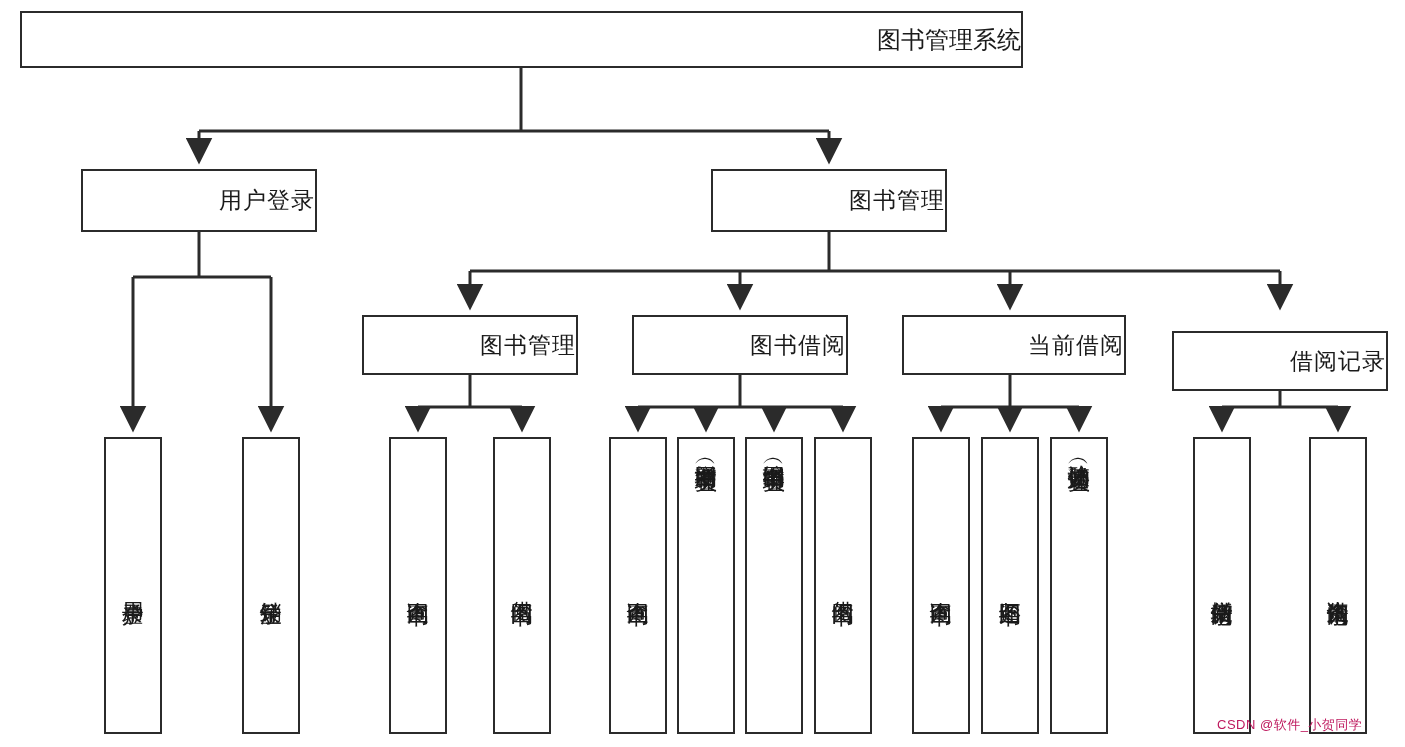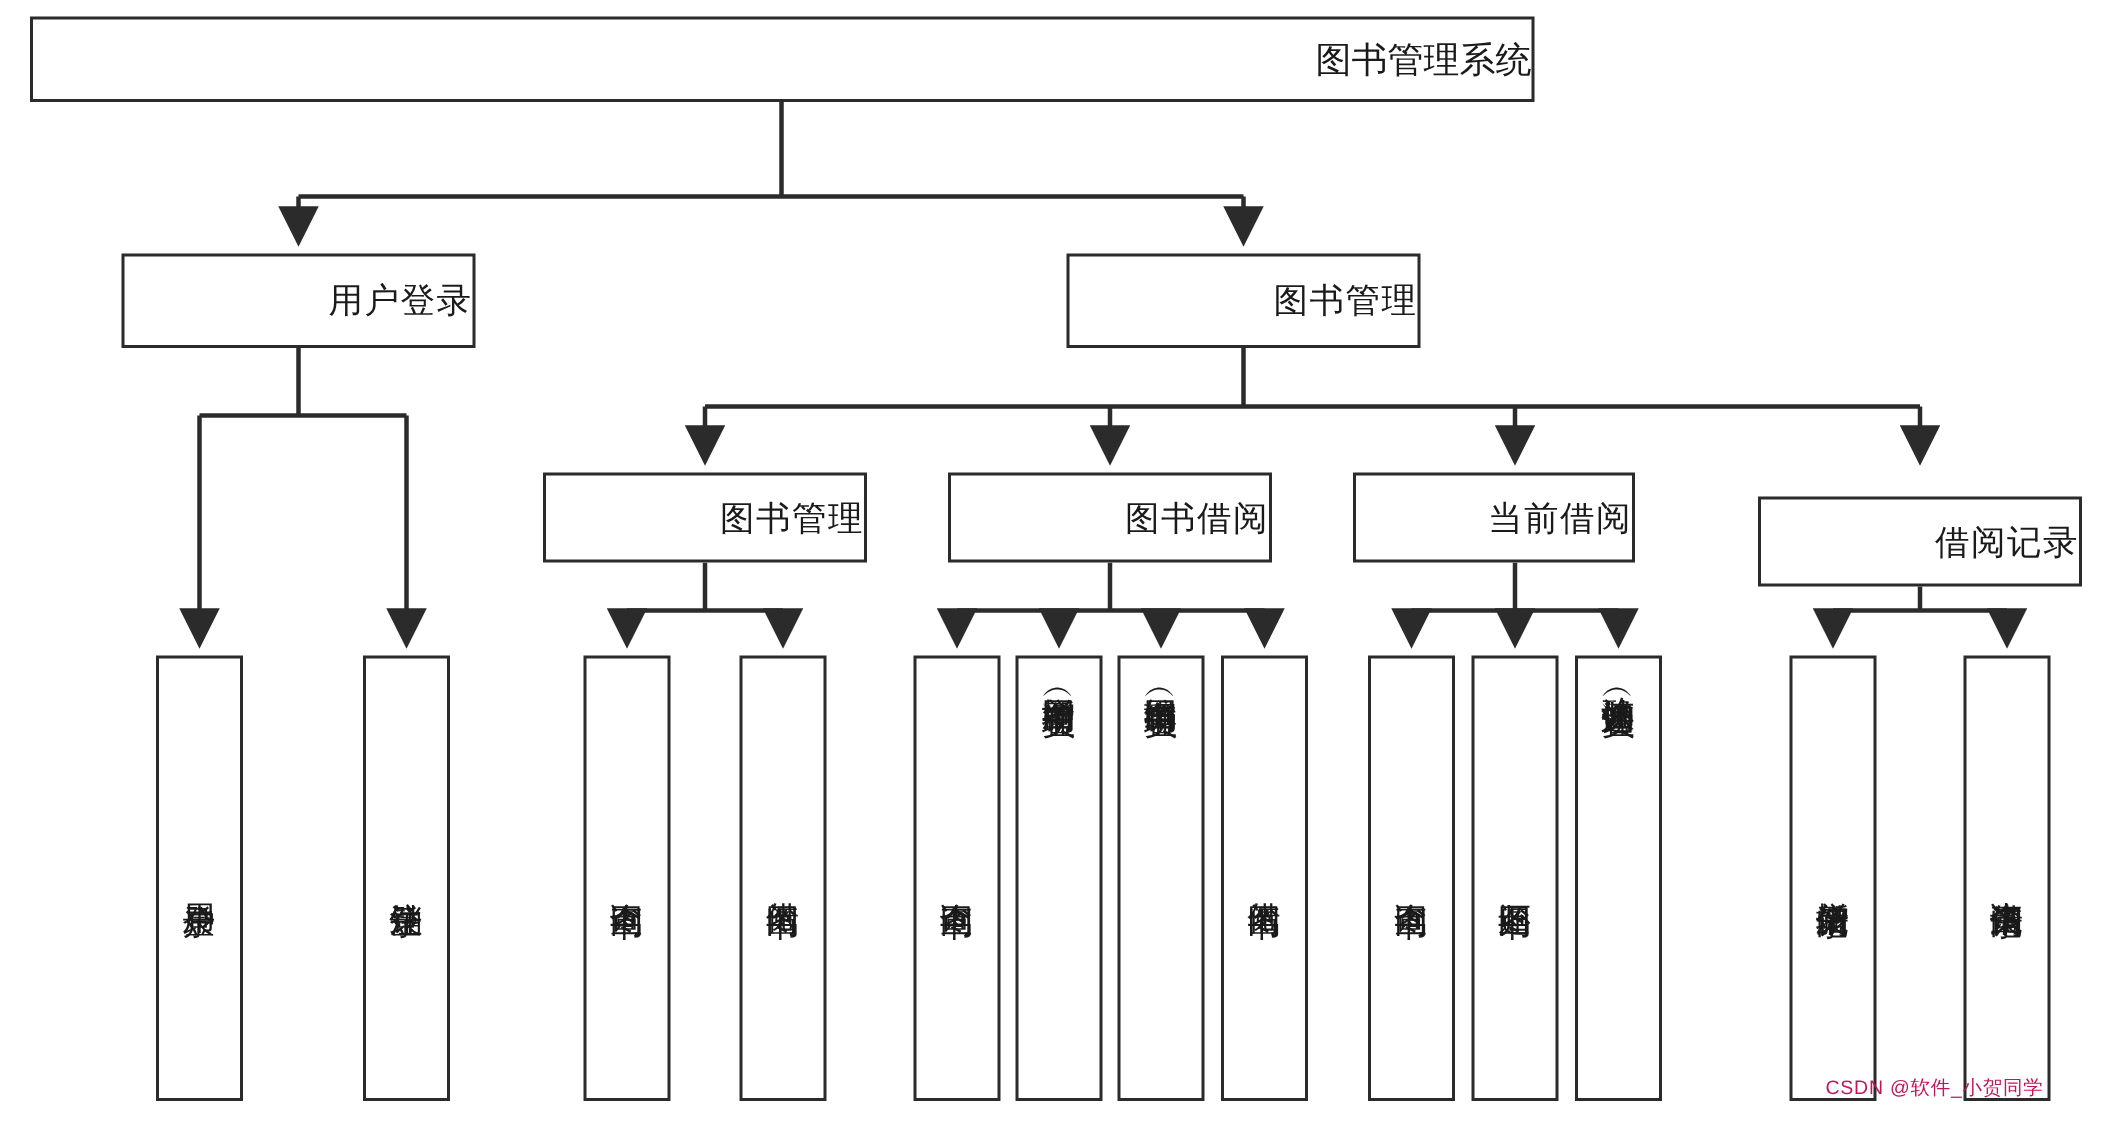--- a/index.html
+++ b/index.html
@@ -134,21 +134,21 @@
   <div class="node horiz" style="left:711px; top:169px; width:236px; height:63px;font-family:Liberation Serif, serif;">
     <span>图书管理</span>
   </div>
 
   <div class="node horiz" style="left:362px; top:315px; width:216px; height:60px;">
     <span>图书管理</span>
   </div>
   <div class="node horiz" style="left:632px; top:315px; width:216px; height:60px;">
     <span>图书借阅</span>
   </div>
-  <div class="node horiz" style="left:902px; top:315px; width:188px; height:60px;padding-left:44px;">
+  <div class="node horiz" style="left:902px; top:315px; width:224px; height:60px;padding-left:44px;">
     <span>当前借阅</span>
   </div>
   <div class="node horiz" style="left:1172px; top:315px; width:216px; height:60px;margin-top:16px;">
     <span>借阅记录</span>
   </div>
 
   <div class="node leaf centerv" style="left:104px; top:437px; width:58px; height:297px;">
     <span class="vtext">用户登录</span>
   </div>
   <div class="node leaf centerv" style="left:242px; top:437px; width:58px; height:297px;">

